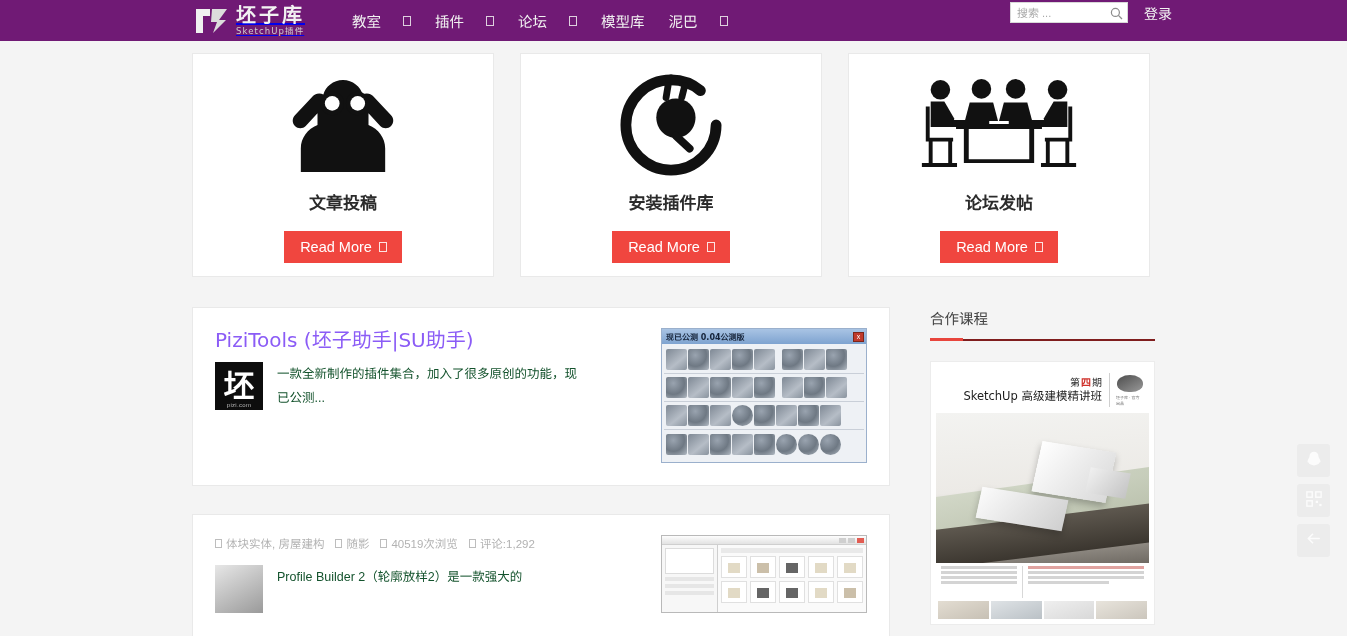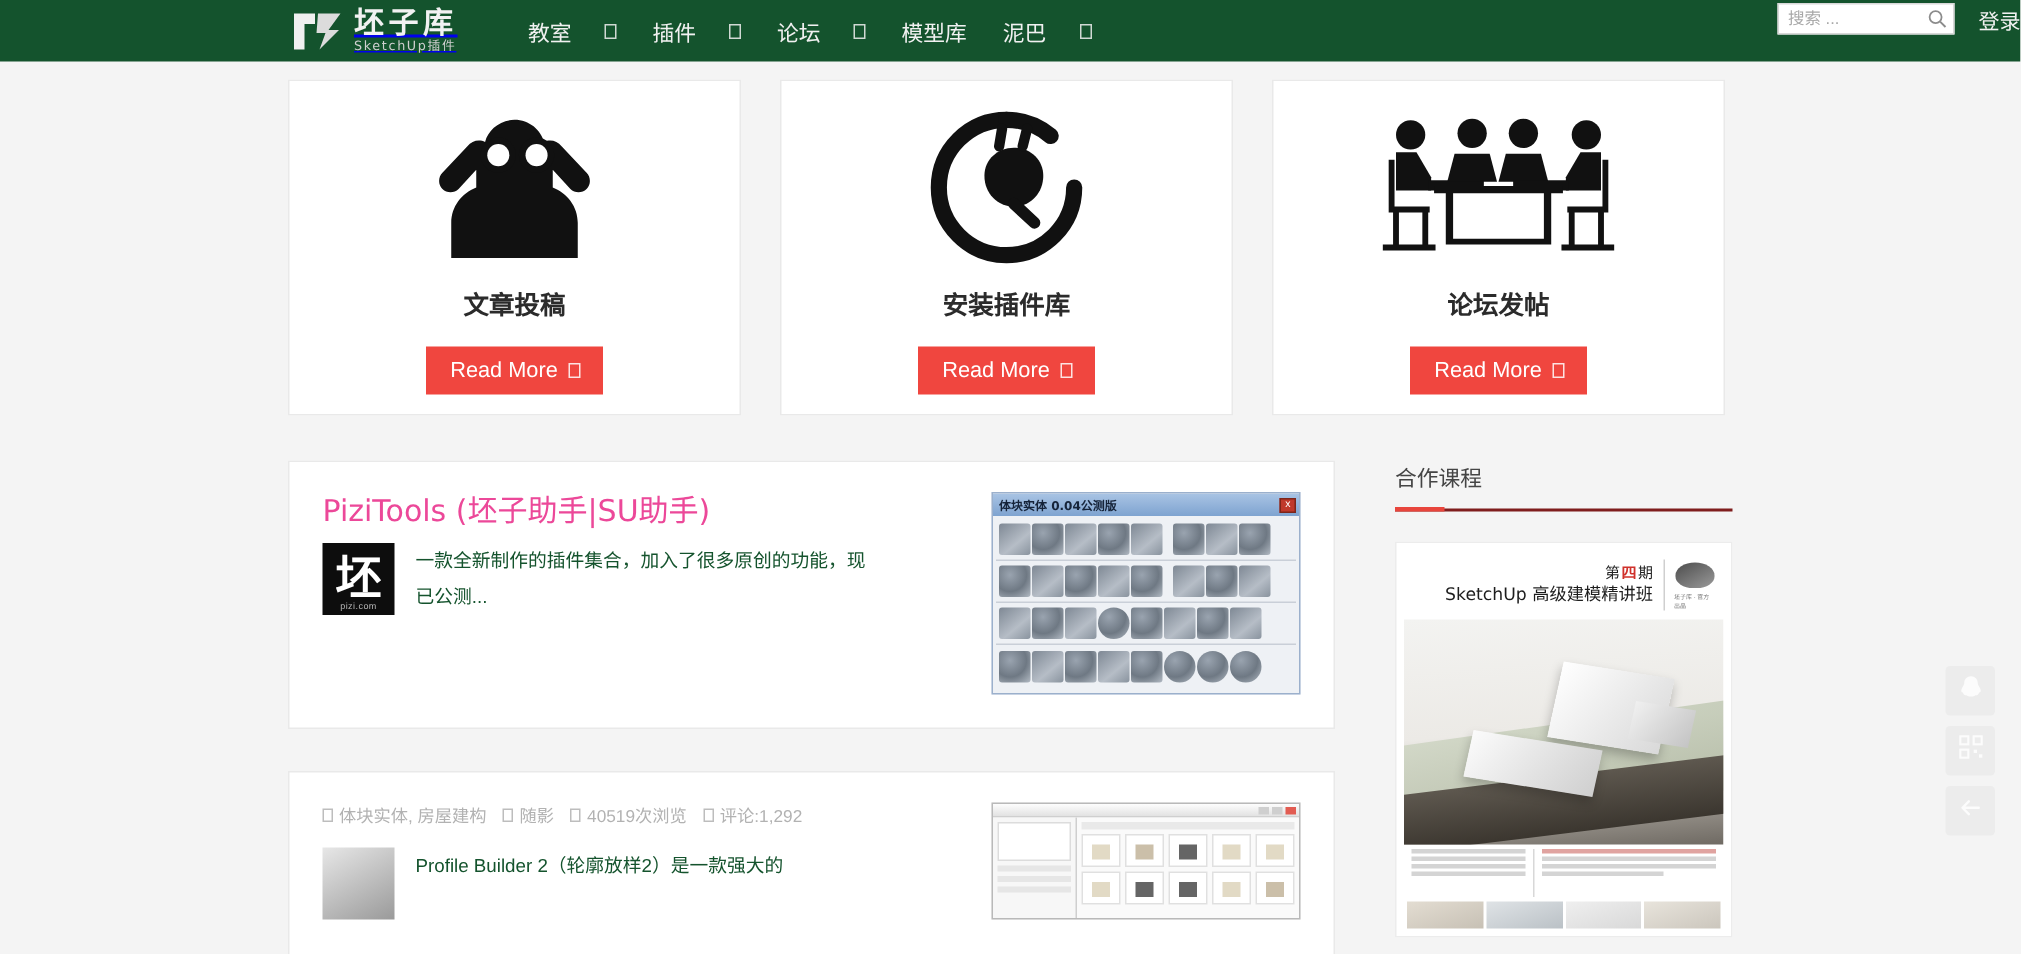--- a/index.html
+++ b/index.html
@@ -9,21 +9,21 @@
     width: 1347px; height: 636px;
     overflow: hidden;
     background: #f4f4f4;
     font-family: "Liberation Sans", "DejaVu Sans", sans-serif;
     color: #333;
   }
   .page { position: relative; width: 1347px; height: 636px; background: #f4f4f4; }
 
   
   .topbar {
-    height: 41px; background: #14532d; width: 100%;
+    height: 41px; background: #701a75; width: 100%;
     display: flex; position: relative;
   }
   .logo-wrap {
     display: flex; align-items: center; margin-left: 195px; height: 41px;
   }
   .logo-mark { width: 34px; height: 28px; margin-right: 7px; flex: none; }
   .logo-text { display: flex; flex-direction: column; justify-content: center; line-height: 1; }
   .logo-cn {
     font-size: 20px; font-weight: 700; color: #f2f2f2; letter-spacing: 3px;
     font-family: "DejaVu Sans", sans-serif;
@@ -37,21 +37,21 @@
     color: #f1f1f1; font-size: 14.5px; padding: 0 12px; height: 41px;
     display: flex; align-items: center; gap: 22px; cursor: pointer;
     text-decoration: none; white-space: nowrap;
   }
   .tofu {
     display: inline-block; width: 8px; height: 10px;
     border: 1px solid currentColor; opacity: .85; vertical-align: -1px;
   }
   .header-right {
     position: absolute; right: 0; top: 0; height: 25px;
-    display: flex; align-items: center; gap: 16px;
+    display: flex; align-items: center; padding-right: 175px; gap: 16px;
   }
   .searchbox {
     position: relative; width: 118px; height: 21px; background: #fff;
     border: 1px solid #d8d8d8; display: flex; align-items: center;
   }
   .searchbox input {
     border: 0; outline: 0; width: 96px; height: 19px; font-size: 11px;
     color: #555; padding: 0 4px 0 6px; background: transparent;
     font-family: "Liberation Sans", sans-serif;
   }
@@ -91,21 +91,21 @@
   .maincol { width: 698px; flex: none; }
   .sidecol { width: 225px; flex: none; }
 
   .post {
     background: #fff; border: 1px solid #e9e9e9; padding: 20px 22px 22px 22px;
     margin-bottom: 28px; display: flex; justify-content: space-between;
     min-height: 155px;
   }
   .post-left { width: 420px; }
   .post-title {
-    font-size: 20px; color: #ec4899; font-weight: 400; margin: 0 0 9px 0;
+    font-size: 20px; color: #8b5cf6; font-weight: 400; margin: 0 0 9px 0;
     line-height: 1.25; cursor: pointer;
     font-family: "DejaVu Sans", "Liberation Sans", sans-serif;
   }
   .post-meta {
     display: flex; align-items: center; flex-wrap: wrap; gap: 11px;
     font-size: 11.5px; color: #b2b2b2; margin-bottom: 14px;
   }
   .post-meta span { display: inline-flex; align-items: center; gap: 4px; white-space: nowrap; }
   .post-meta .tofu { width: 7px; height: 9px; }
   .post-body { display: flex; gap: 14px; }
@@ -414,21 +414,21 @@
               <div class="post-thumb-sm">
                 <span class="thumb-glyph">坯</span>
                 <span class="thumb-dom">pizi.com</span>
               </div>
               <div class="post-excerpt">一款全新制作的插件集合，加入了很多原创的功能，现已公测...</div>
             </div>
           </div>
           <div class="post-right">
             <div class="shot1">
               <div class="shot1-bar">
-                <span class="shot1-bar-t">体块实体 0.04公测版</span>
+                <span class="shot1-bar-t">现已公测 0.04公测版</span>
                 <span class="shot1-x">x</span>
               </div>
               <div class="shot1-grid">
                 <div class="shot1-row">
                   <i class="ic d"></i>
                     <i class="ic"></i>
                     <i class="ic d"></i>
                     <i class="ic"></i>
                     <i class="ic d"></i>
                   <i class="ic" style="margin-left:6px"></i>

